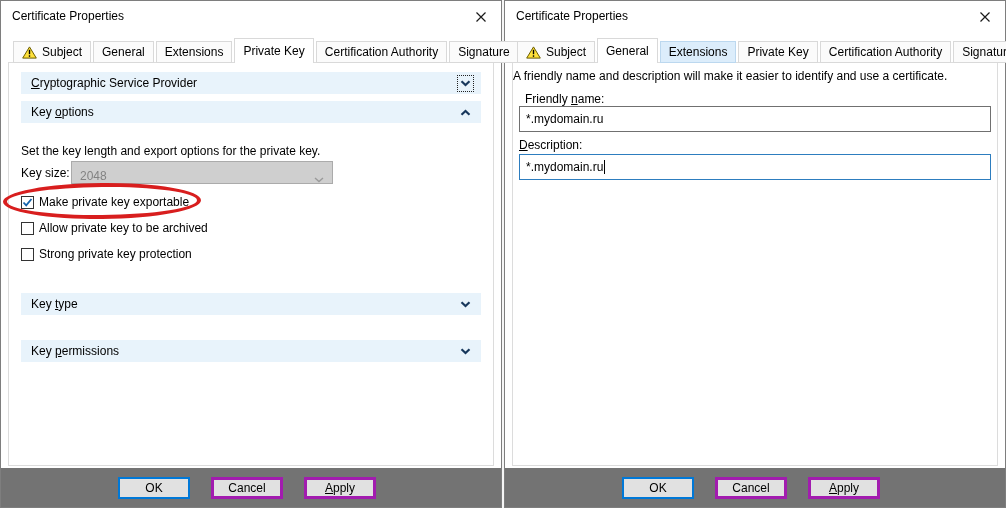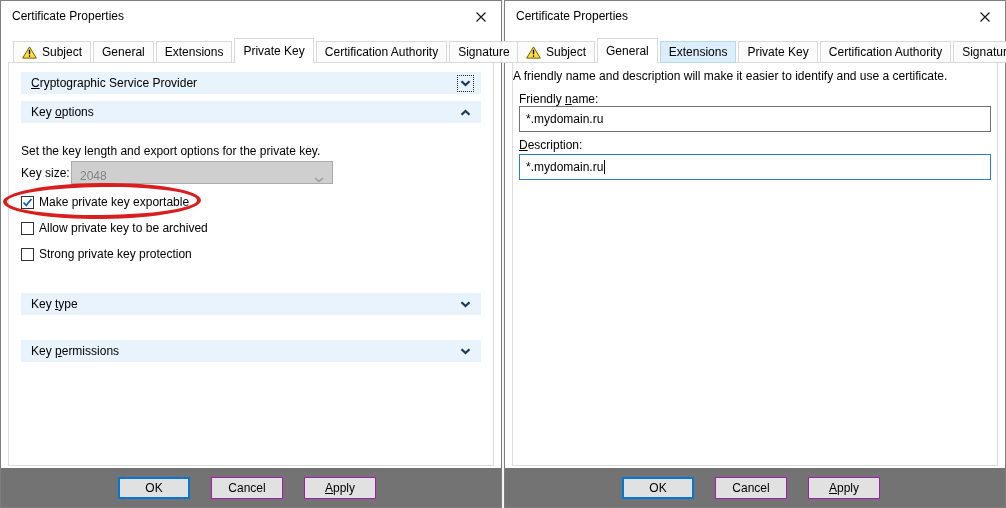--- a/index.html
+++ b/index.html
@@ -47,21 +47,21 @@
 
   .cbrow { position:absolute; left:12px; display:flex; align-items:flex-end; gap:5px; height:15px; }
   .cbbox { width:13px; height:13px; background:#fff; border:1px solid #333;
     display:flex; align-items:center; justify-content:center; flex:none; }
 
   .ellipse { position:absolute; left:2px; top:182px; width:198px; height:36px;
     border:4px solid #d81e1e; border-radius:50%; z-index:6; transform:rotate(-0.5deg); }
 
   .bottombar { position:absolute; left:0; right:0; top:467px; bottom:0; background:#737373;
     display:flex; justify-content:center; align-items:center; gap:21px; padding-right:8px; }
-  .btn { width:72px; height:22px; background:#e1e1e1; border:1px solid #a21caf;
+  .btn { width:72px; height:22px; background:#e1e1e1; border:3px solid #a21caf;
     display:flex; align-items:center; justify-content:center; font-size:12px; }
   .btn.default { border:2px solid #0078d7; }
 
   .field { position:absolute; left:6px; right:6px; height:26px; background:#fff;
     border:1px solid #707070; display:flex; align-items:center; padding:0 6px; }
   .field.focused { border:1px solid #2d7dbf; }
   .caret { width:1px; height:14px; background:#000; margin-left:1px; }
 
   svg { display:block; }
 </style>
@@ -228,21 +228,21 @@
           <span>Certification Authority</span>
         </div>
       <div class="tab">
           <span>Signature</span>
         </div>
     </div>
 
     <div class="pane">
       <div class="statictext" style="left:0; top:6px;">A friendly name and description will make it easier to identify and use a certificate.</div>
 
-      <div class="statictext" style="left:6px; top:29px;"><span>Friendly </span><span class="u">n</span><span>ame:</span></div>
+      <div class="statictext" style="left:12px; top:29px;"><span>Friendly </span><span class="u">n</span><span>ame:</span></div>
       <div class="field" style="top:43px;">
         <span>*.mydomain.ru</span>
       </div>
 
       <div class="statictext" style="left:6px; top:75px;"><span></span><span class="u">D</span><span>escription:</span></div>
       <div class="field focused" style="top:91px;">
         <span>*.mydomain.ru</span>
         <span class="caret"></span>
       </div>
     </div>

